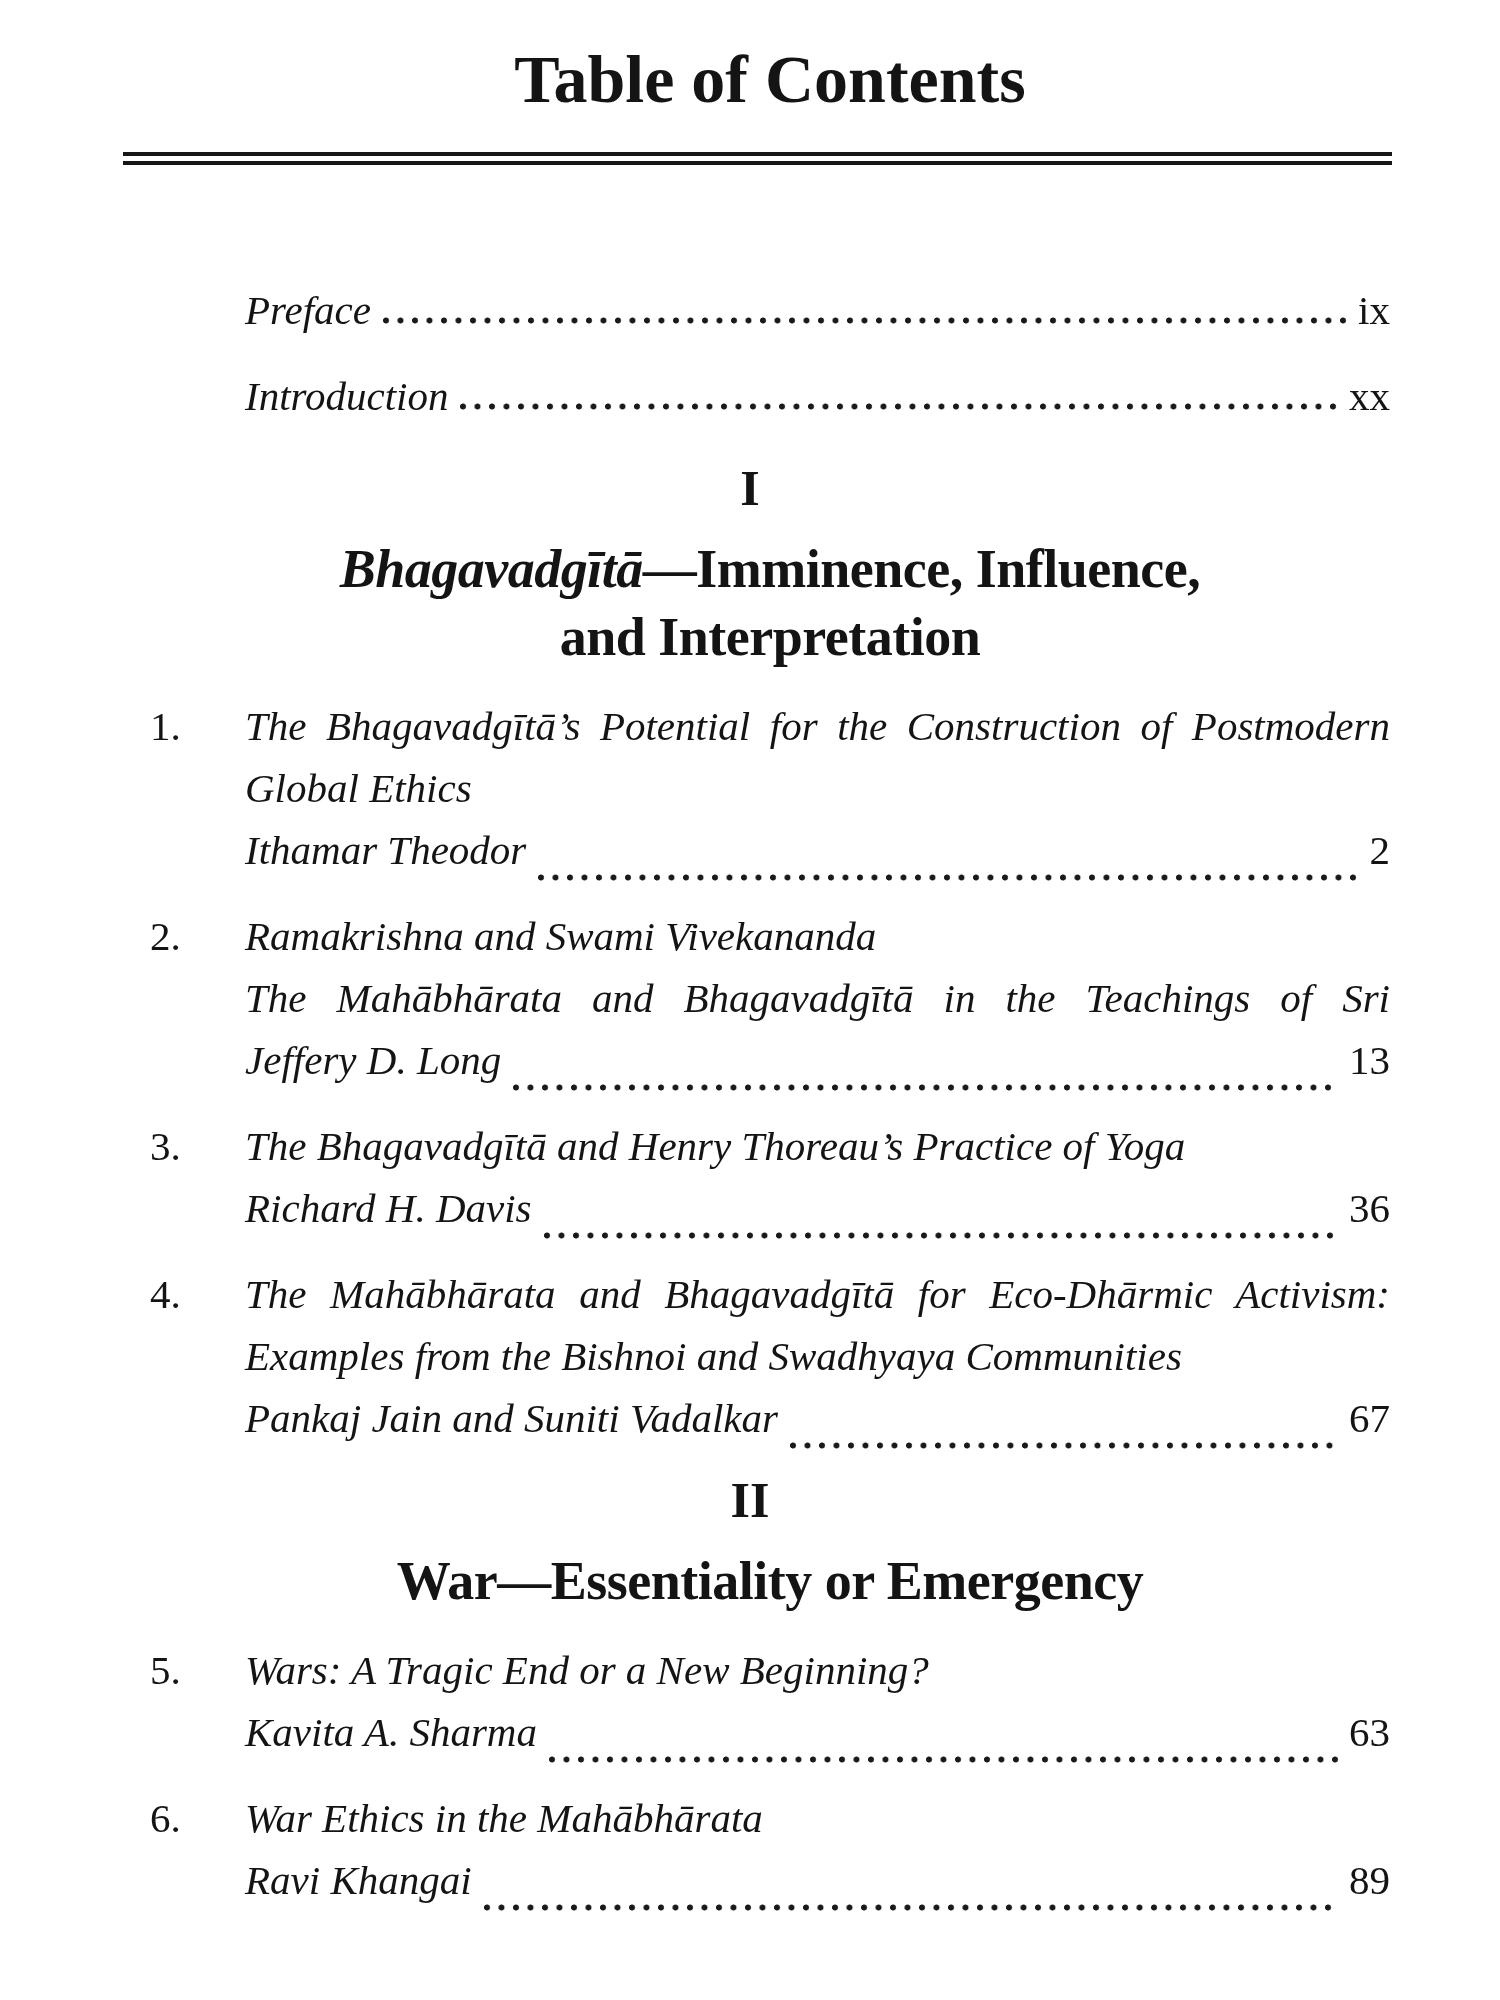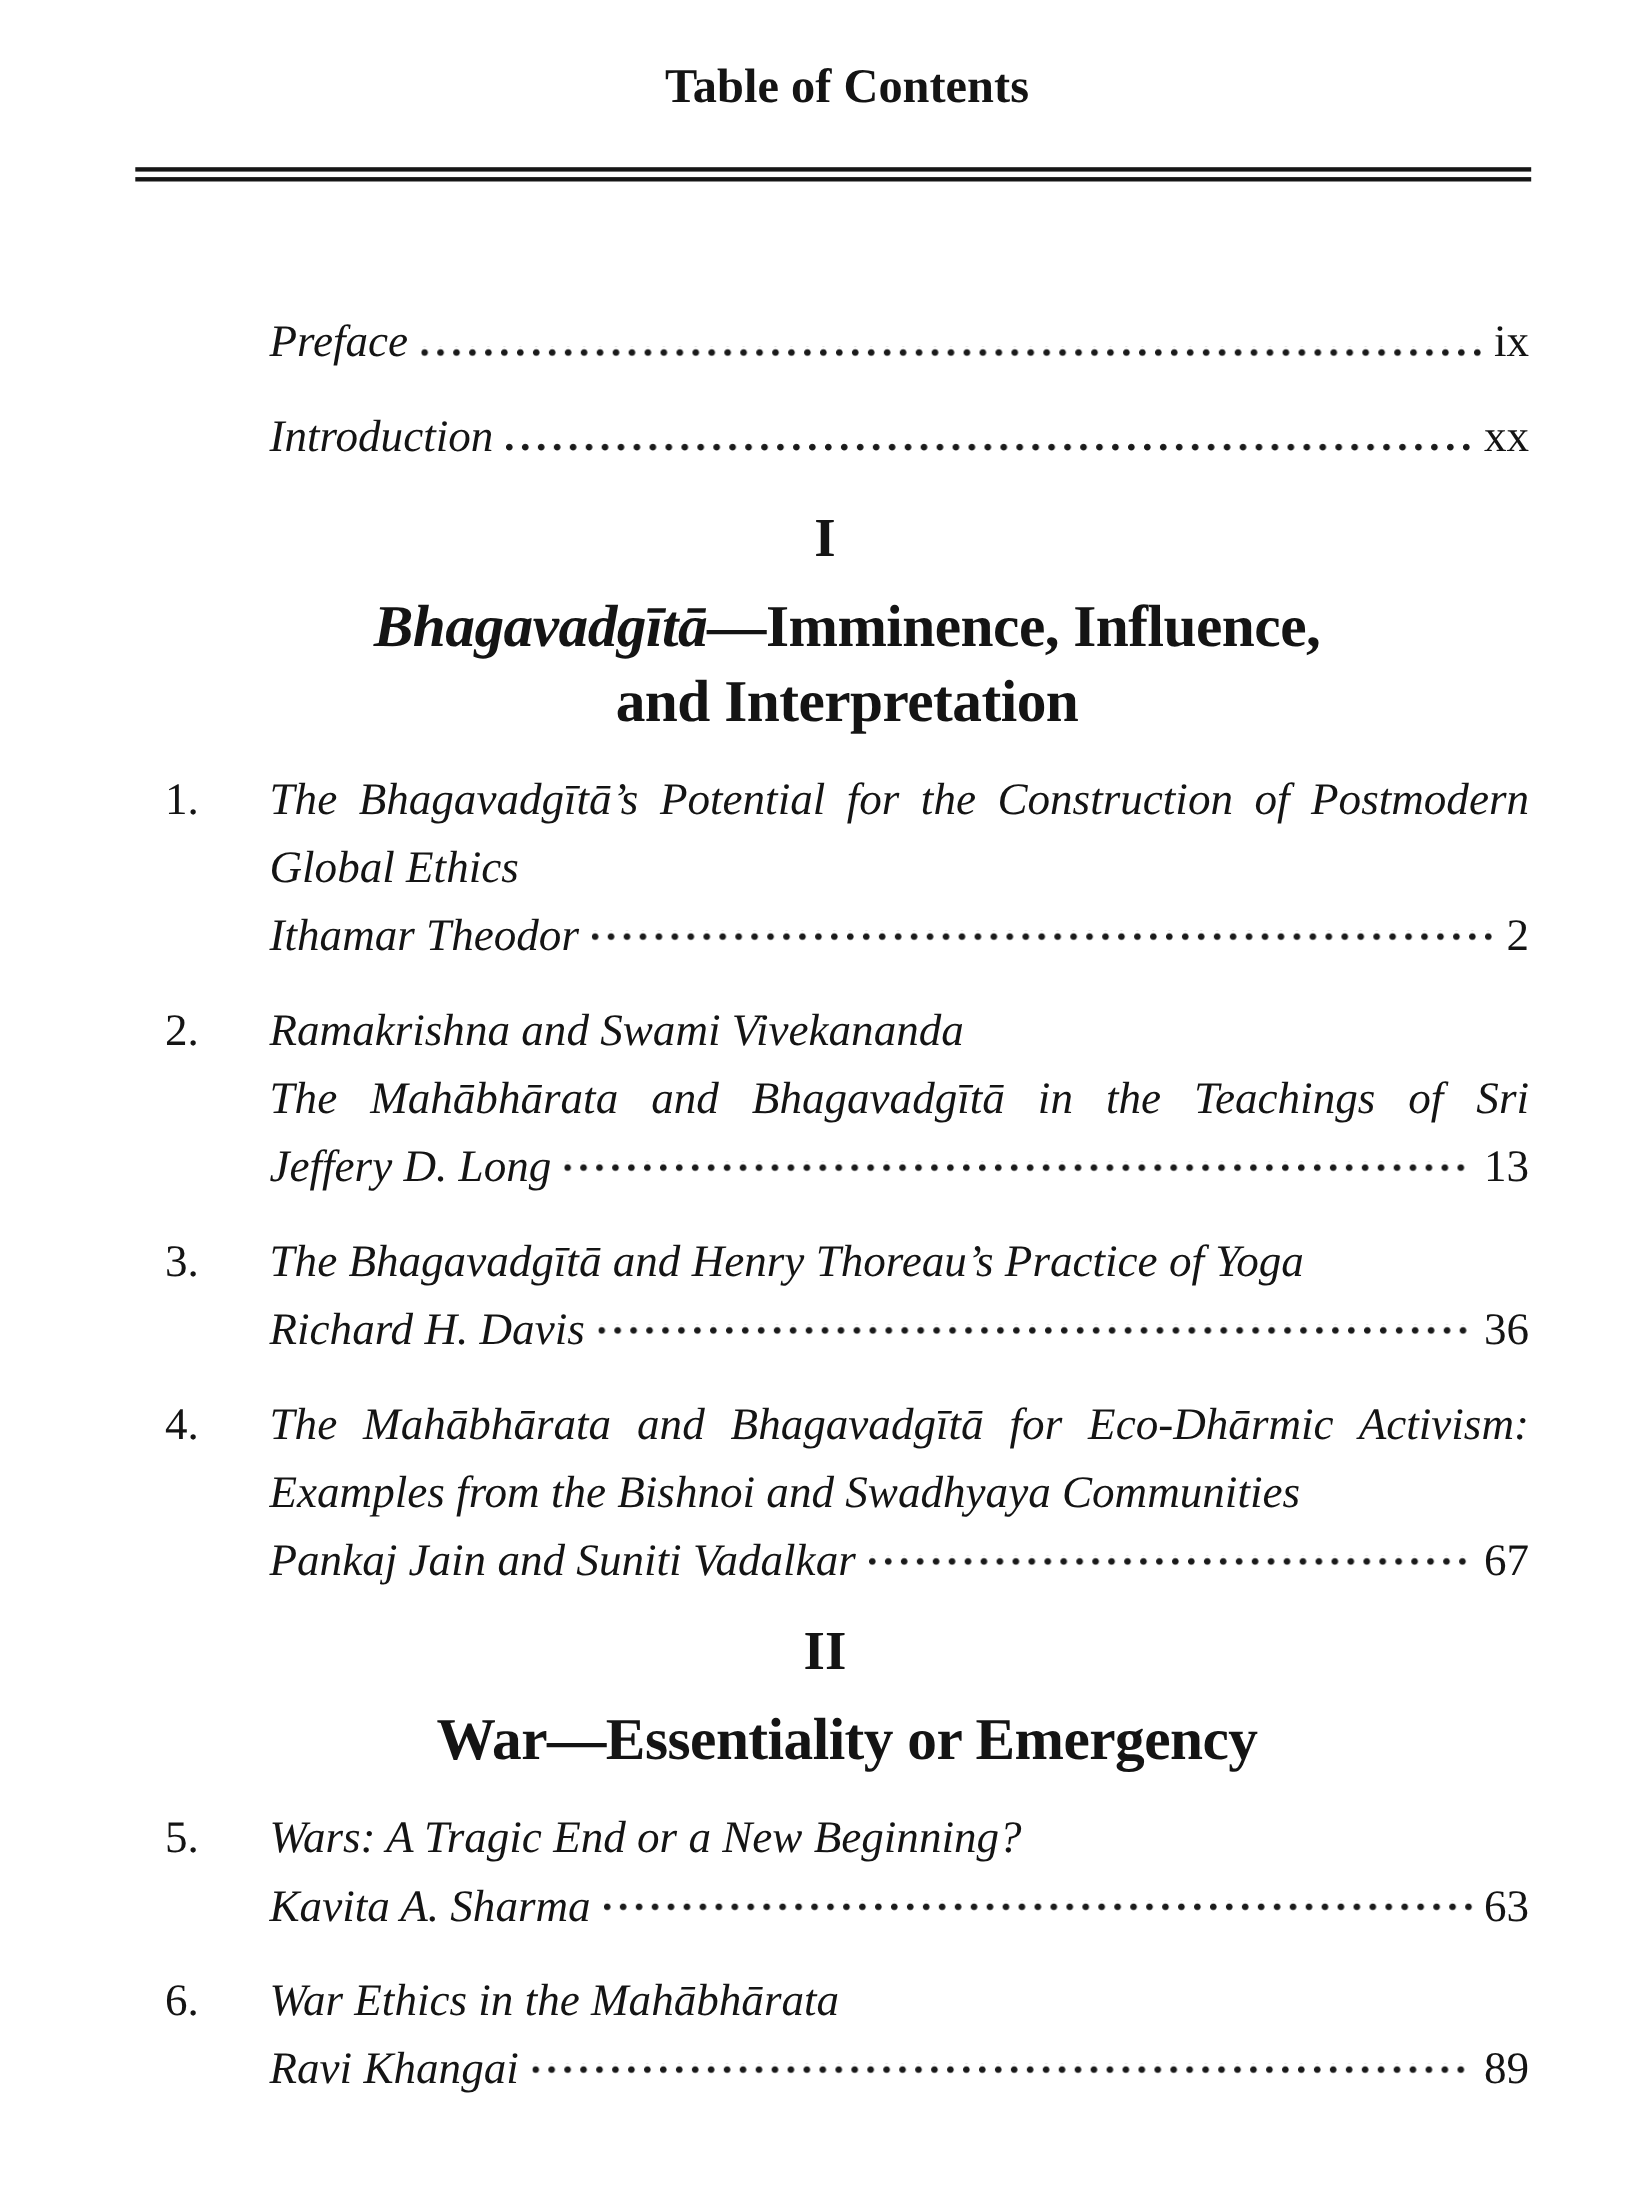--- a/index.html
+++ b/index.html
@@ -9,21 +9,21 @@
     height: 2000px;
     background: #ffffff;
     color: #141414;
     font-family: "Liberation Serif", "DejaVu Serif", serif;
     overflow: hidden;
   }
   .doc-title {
     margin: 0;
     padding-top: 50px;
     text-align: center;
-    font-size: 44px;
+    font-size: 68px;
     line-height: 58px;
     font-weight: bold;
     letter-spacing: 0px;
     padding-left: 40px;
   }
   .double-rule {
     margin: 44px 108px 0 123px;
     height: 5px;
     border-top: 4px solid #161616;
     border-bottom: 4px solid #161616;
@@ -70,21 +70,21 @@
     font-size: 41px;
     line-height: 62px;
   }
   .entry-number {
     flex: 0 0 95px;
     font-style: normal;
   }
   .entry-body { flex: 1 1 auto; min-width: 0; }
   .title-line { font-style: italic; }
   .title-line.stretch { text-align: justify; text-align-last: justify; }
-  .author-row { display: flex; align-items: center; }
+  .author-row { display: flex; align-items: flex-end; }
   .author { font-style: italic; white-space: nowrap; }
 </style>
 </head>
 <body>
 
 <div class="page">
 
   <h1 class="doc-title">Table of Contents</h1>
   <div class="double-rule"></div>
 

